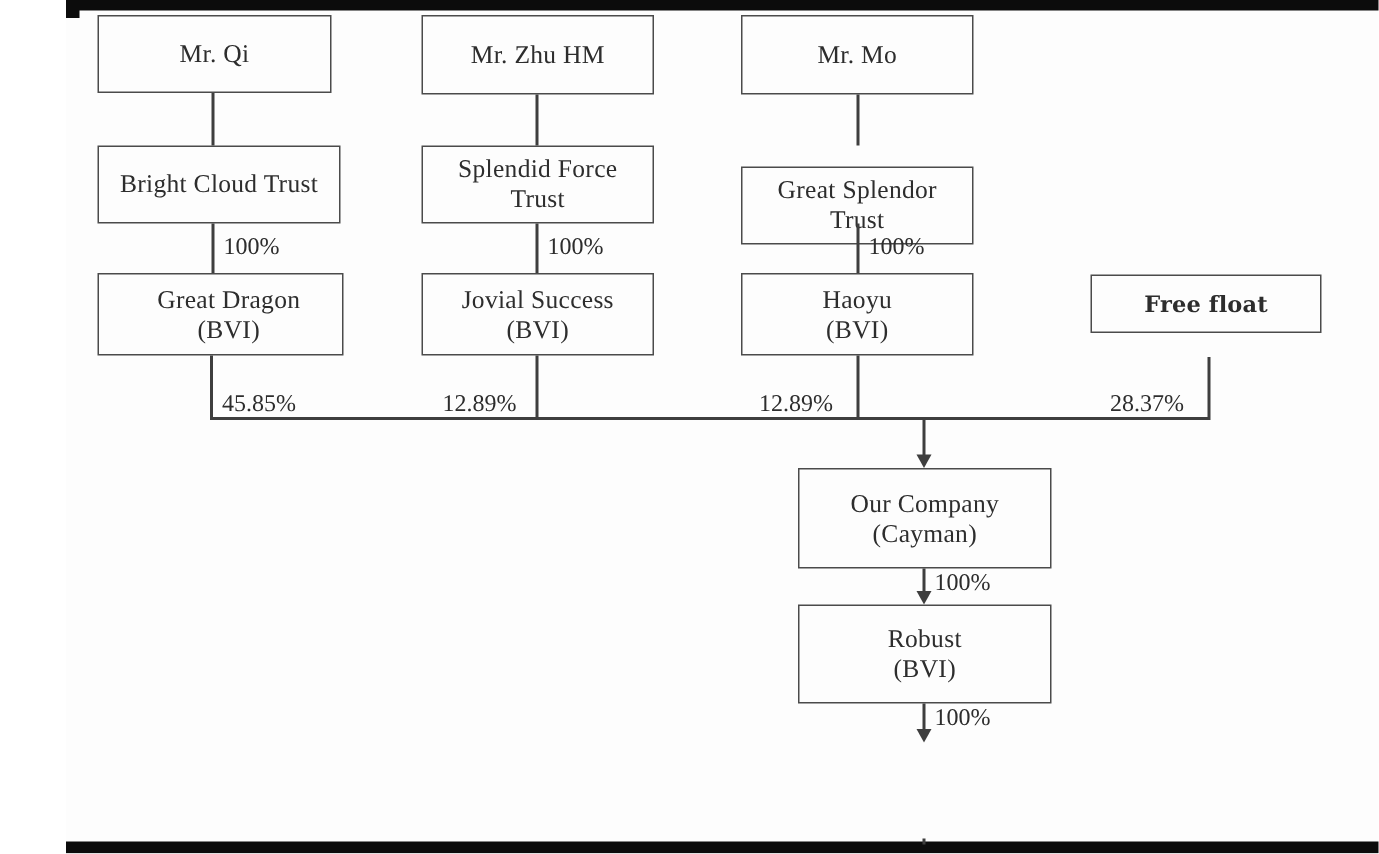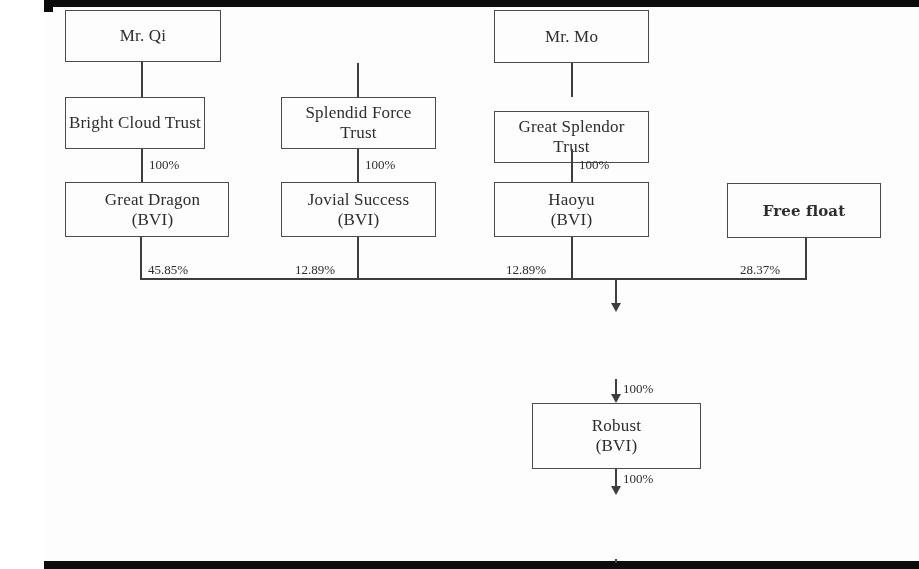--- a/index.html
+++ b/index.html
@@ -22,42 +22,45 @@
   .node.alt .node-label{
     font-family:"DejaVu Serif", serif;font-weight:600;font-size:15px;letter-spacing:.1px;
   }
   .line{position:absolute;background:var(--line,#3e3e3e);}
   .arrowhead{
     position:absolute;width:0;height:0;
     border-left:5px solid transparent;border-right:5px solid transparent;
     border-top:9px solid var(--line,#3e3e3e);
   }
   .edge-label{
-    position:absolute;font-size:13px;line-height:16px;white-space:nowrap;
+    position:absolute;font-size:16px;line-height:16px;white-space:nowrap;
     color:var(--ink,#2d2d2d);
   }
   .bar{position:absolute;left:0;width:919px;background:var(--bar,#0c0c0c);}
   .bar.top{top:0;height:7px;}
   .bar.bottom{top:561px;height:8px;}
   .corner-mark{position:absolute;left:0;top:0;width:9px;height:12px;background:var(--bar,#0c0c0c);}
 </style>
 </head>
 <body>
 
 <div id="stage" style="--bg: #fdfdfd; --ink: #2d2d2d; --line: #3e3e3e; --box-border: #4b4b4b; --bar: #0c0c0c;">
   <div class="bar top"></div>
   <div class="corner-mark"></div>
   <div class="bar bottom"></div>
 <div class="node" style="left: 21px; top: 10px; width: 156px; height: 52px;">
       <span class="node-label">Mr. Qi</span>
     </div>
+    <div class="node" style="left: 237px; top: 10px; width: 155px; height: 53px;">
+      <span class="node-label">Mr. Zhu HM</span>
+    </div>
     <div class="node" style="left: 450px; top: 10px; width: 155px; height: 53px; text-align: right;">
       <span class="node-label">Mr. Mo</span>
     </div>
-    <div class="node" style="left: 21px; top: 97px; width: 140px; height: 52px;">
+    <div class="node" style="left: 21px; top: 97px; width: 162px; height: 52px;">
       <span class="node-label">Bright Cloud Trust</span>
     </div>
     <div class="node" style="left: 237px; top: 97px; width: 155px; height: 52px;">
       <span class="node-label">Splendid Force
 Trust</span>
     </div>
     <div class="node" style="left: 450px; top: 111px; width: 155px; height: 52px;">
       <span class="node-label">Great Splendor
 Trust</span>
     </div>
@@ -66,22 +69,26 @@
 (BVI)</span>
     </div>
     <div class="node" style="left: 237px; top: 182px; width: 155px; height: 55px;">
       <span class="node-label">Jovial Success
 (BVI)</span>
     </div>
     <div class="node" style="left: 450px; top: 182px; width: 155px; height: 55px; justify-content: center;">
       <span class="node-label">Haoyu
 (BVI)</span>
     </div>
-    <div class="node alt" style="left: 683px; top: 183px; width: 154px; height: 55px;">
+    <div class="node alt" style="left: 683px; top: 183px; width: 154px; height: 39px;">
       <span class="node-label">Free float</span>
+    </div>
+    <div class="node" style="left: 488px; top: 312px; width: 169px; height: 67px;">
+      <span class="node-label">Our Company
+(Cayman)</span>
     </div>
     <div class="node" style="left: 488px; top: 403px; width: 169px; height: 66px; justify-content: center;">
       <span class="node-label">Robust
 (BVI)</span>
     </div>
     <div class="line" style="left: 97.25px; top: 62px; width: 1.5px; height: 35px;"></div>
     <div class="line" style="left: 313.25px; top: 63px; width: 1.5px; height: 34px;"></div>
     <div class="line" style="left: 527.25px; top: 63px; width: 1.5px; height: 34px;"></div>
     <div class="line" style="left: 97.25px; top: 149px; width: 1.5px; height: 33px;"></div>
     <div class="line" style="left: 313.25px; top: 149px; width: 1.5px; height: 33px;"></div>

